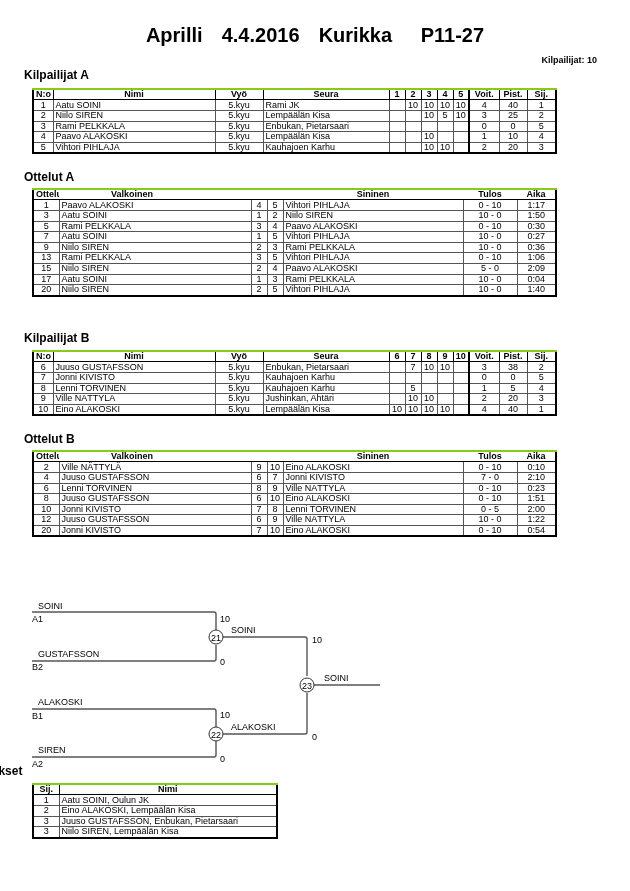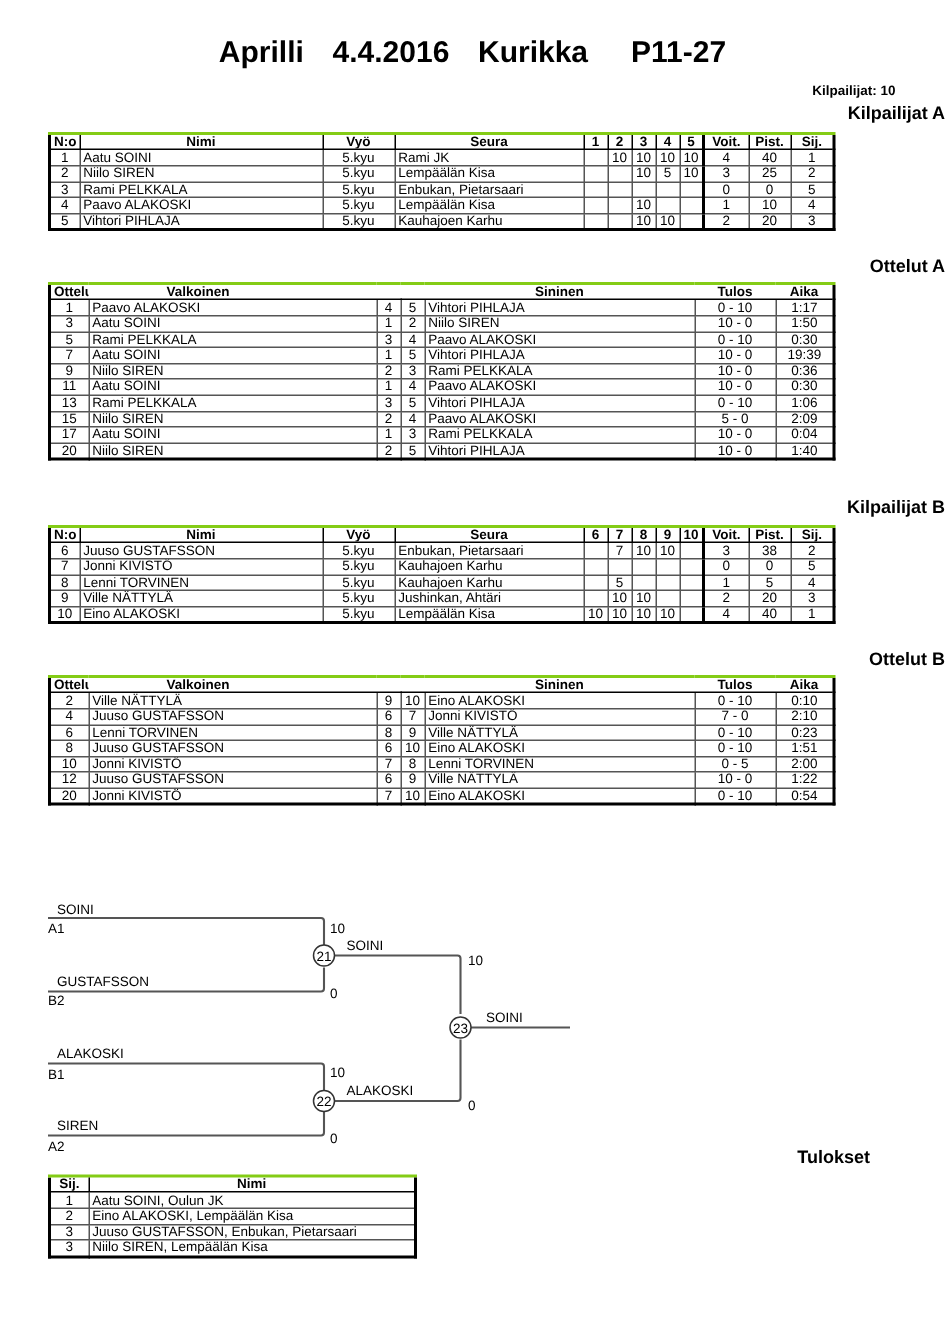--- a/index.html
+++ b/index.html
@@ -2,21 +2,21 @@
 <html><head>
 <meta charset="utf-8">
 <style>
   * { box-sizing: border-box; margin: 0; padding: 0; }
   html, body { width: 630px; height: 891px; background: #ffffff; overflow: hidden; }
   body { position: relative; font-family: "Liberation Sans", sans-serif; color: #000; }
 
   .title { position: absolute; left: 0; width: 630px; top: 24px; text-align: center;
            font-weight: bold; font-size: 20px; letter-spacing: 0px; word-spacing: 4px; white-space: pre; }
   .count { position: absolute; right: 33px; top: 55px; font-size: 9px; font-weight: bold; }
-  .section-title { position: absolute; left: 0; width: 630px; text-align: right;
+  .section-title { position: absolute; left: 0; width: 630px; text-align: left;
                    font-weight: bold; font-size: 12px; padding-left: 24px; }
 
   table { position: absolute; border-collapse: collapse; font-size: 9px; table-layout: fixed; }
   td, th { border: 1px solid #555; height: 10.6px; line-height: 9.4px; padding: 0 2px;
            white-space: nowrap; overflow: hidden; }
   th { font-weight: bold; text-align: center; border-color: #000; }
   .c { text-align: center; }
   .l { text-align: left; }
   table.framed { border: 2px solid #000; }
   .thick-left { border-left: 2px solid #000 !important; }
@@ -186,39 +186,30 @@
         <td class="c">0 - 10</td>
         <td class="c">0:30</td>
       </tr>
       <tr>
         <td class="c">7</td>
         <td class="l">Aatu SOINI</td>
         <td class="c">1</td>
         <td class="c">5</td>
         <td class="l">Vihtori PIHLAJA</td>
         <td class="c">10 - 0</td>
-        <td class="c">19:39</td>
+        <td class="c">0:27</td>
       </tr>
       <tr>
         <td class="c">9</td>
         <td class="l">Niilo SIREN</td>
         <td class="c">2</td>
         <td class="c">3</td>
         <td class="l">Rami PELKKALA</td>
         <td class="c">10 - 0</td>
         <td class="c">0:36</td>
-      </tr>
-      <tr>
-        <td class="c">11</td>
-        <td class="l">Aatu SOINI</td>
-        <td class="c">1</td>
-        <td class="c">4</td>
-        <td class="l">Paavo ALAKOSKI</td>
-        <td class="c">10 - 0</td>
-        <td class="c">0:30</td>
       </tr>
       <tr>
         <td class="c">13</td>
         <td class="l">Rami PELKKALA</td>
         <td class="c">3</td>
         <td class="c">5</td>
         <td class="l">Vihtori PIHLAJA</td>
         <td class="c">0 - 10</td>
         <td class="c">1:06</td>
       </tr>

